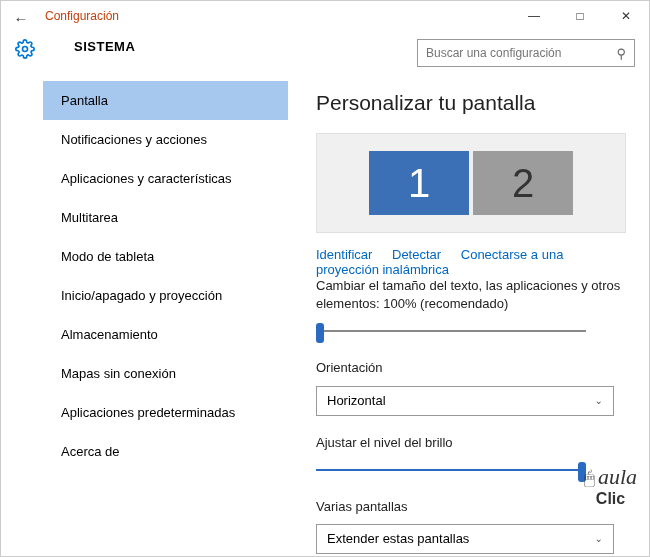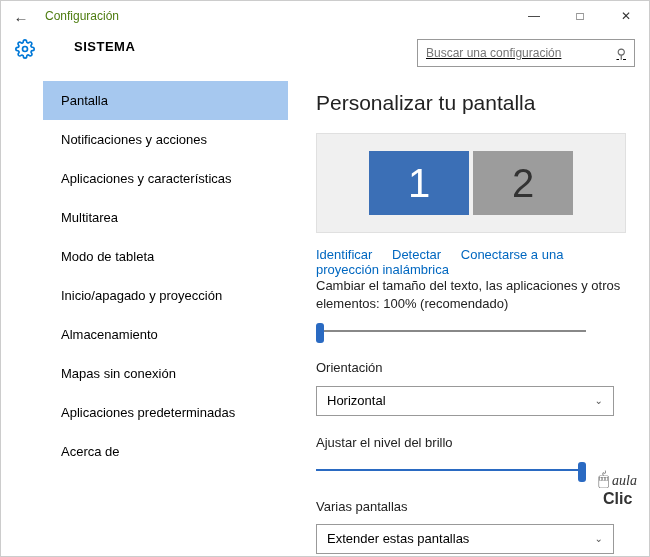--- a/index.html
+++ b/index.html
@@ -1,27 +1,27 @@
 <!DOCTYPE html>
 <html><head>
 <meta charset="utf-8">
 <style>
 * { box-sizing: border-box; margin: 0; padding: 0; font-family: "Segoe UI", Tahoma, sans-serif; }
 body { background: #fff; width: 650px; height: 557px; overflow: hidden; font-size: 13px; color: #000; }
 .window { display: flex; flex-direction: column; height: 100%; border: 1px solid #ccc; }
 .titlebar { display: flex; align-items: center; height: 30px; padding: 0 0 0 8px; }
 .titlebar .back { width: 24px; text-align: center; cursor: pointer; font-size: 15px; color: #333; }
-.titlebar .title { margin-left: 12px; font-size: 12px; color: #4d7c0f; }
+.titlebar .title { margin-left: 12px; font-size: 12px; color: #c2410c; }
 .titlebar .spacer { flex: 1; }
 .winctrl { width: 46px; height: 30px; display: flex; align-items: center; justify-content: center; font-size: 12px; color: #333; }
 .header { display: flex; align-items: flex-start; padding: 8px 14px 14px 14px; gap: 29px; }
 .header .gear { color: #0078d7; margin-right: 10px; }
 .header .cat { font-weight: 600; font-size: 13px; letter-spacing: 0.5px; }
 .header .spacer { flex: 1; }
-.searchbox { width: 218px; height: 28px; border: 1px solid #999; display: flex; align-items: center; padding: 0 8px; background: #fff; text-decoration: underline; }
+.searchbox { width: 218px; height: 28px; border: 1px solid #999; display: flex; align-items: center; padding: 0 8px; background: #fff; }
 .searchbox input { flex: 1; border: none; outline: none; font-size: 12px; color: #666; background: transparent; }
 .searchbox .sicon { color: #666; font-size: 13px; }
 .body { flex: 1; display: flex; overflow: hidden; padding-left: 42px; }
 .sidebar { width: 245px; background: #fff; overflow-y: auto; }
 .sidebar-item { padding: 12px 18px; font-size: 13px; cursor: pointer; }
 .sidebar-item.selected { background: #a6c8ef; }
 .main { flex: 1; padding: 10px 28px 10px 28px; overflow-y: auto; position: relative; }
 .main h1 { font-weight: 400; font-size: 21px; margin-bottom: 18px; color: #222; }
 .preview { background: #f0f0f0; border: 1px solid #e0e0e0; height: 100px; display: flex; align-items: center; justify-content: center; margin-bottom: 14px; width: 310px; }
 .monitor { display: flex; align-items: center; justify-content: center; font-size: 40px; font-weight: 300; }
@@ -31,21 +31,21 @@
 .links a { color: #0067c0; text-decoration: none; margin-right: 16px; cursor: pointer; }
 .label { font-size: 13px; color: #222; margin-bottom: 8px; line-height: 1.4; }
 .slider { position: relative; height: 20px; margin-bottom: 18px; width: 270px; }
 .track { position: absolute; top: 9px; left: 0; right: 0; height: 2px; background: #888; }
 .track.filled { background: #2a6ac2; }
 .thumb { position: absolute; top: 2px; width: 8px; height: 20px; background: #2a6ac2; border-radius: 3px; }
 .select { border: 1px solid #999; width: 298px; height: 30px; display: flex; align-items: center; padding: 0 10px; justify-content: space-between; font-size: 13px; margin-bottom: 18px; background: #fff; cursor: pointer; }
 .chev { font-size: 10px; color: #555; }
 .watermark { position: absolute; right: 12px; bottom: 48px; font-size: 11px; color: #333; text-align: center; pointer-events: none; }
 .watermark .mouse { font-size: 18px; }
-.watermark .a { font-style: italic; font-family: cursive; font-size: 14px; text-align: center; }
+.watermark .a { font-style: italic; font-family: cursive; font-size: 22px; text-align: center; }
 .watermark .c { font-weight: bold; font-size: 16px; }
 </style>
 </head>
 <body>
 
 <div class="window">
   <div class="titlebar">
     <div class="back">←</div>
     <div class="title">Configuración</div>
     <div class="spacer"></div>

